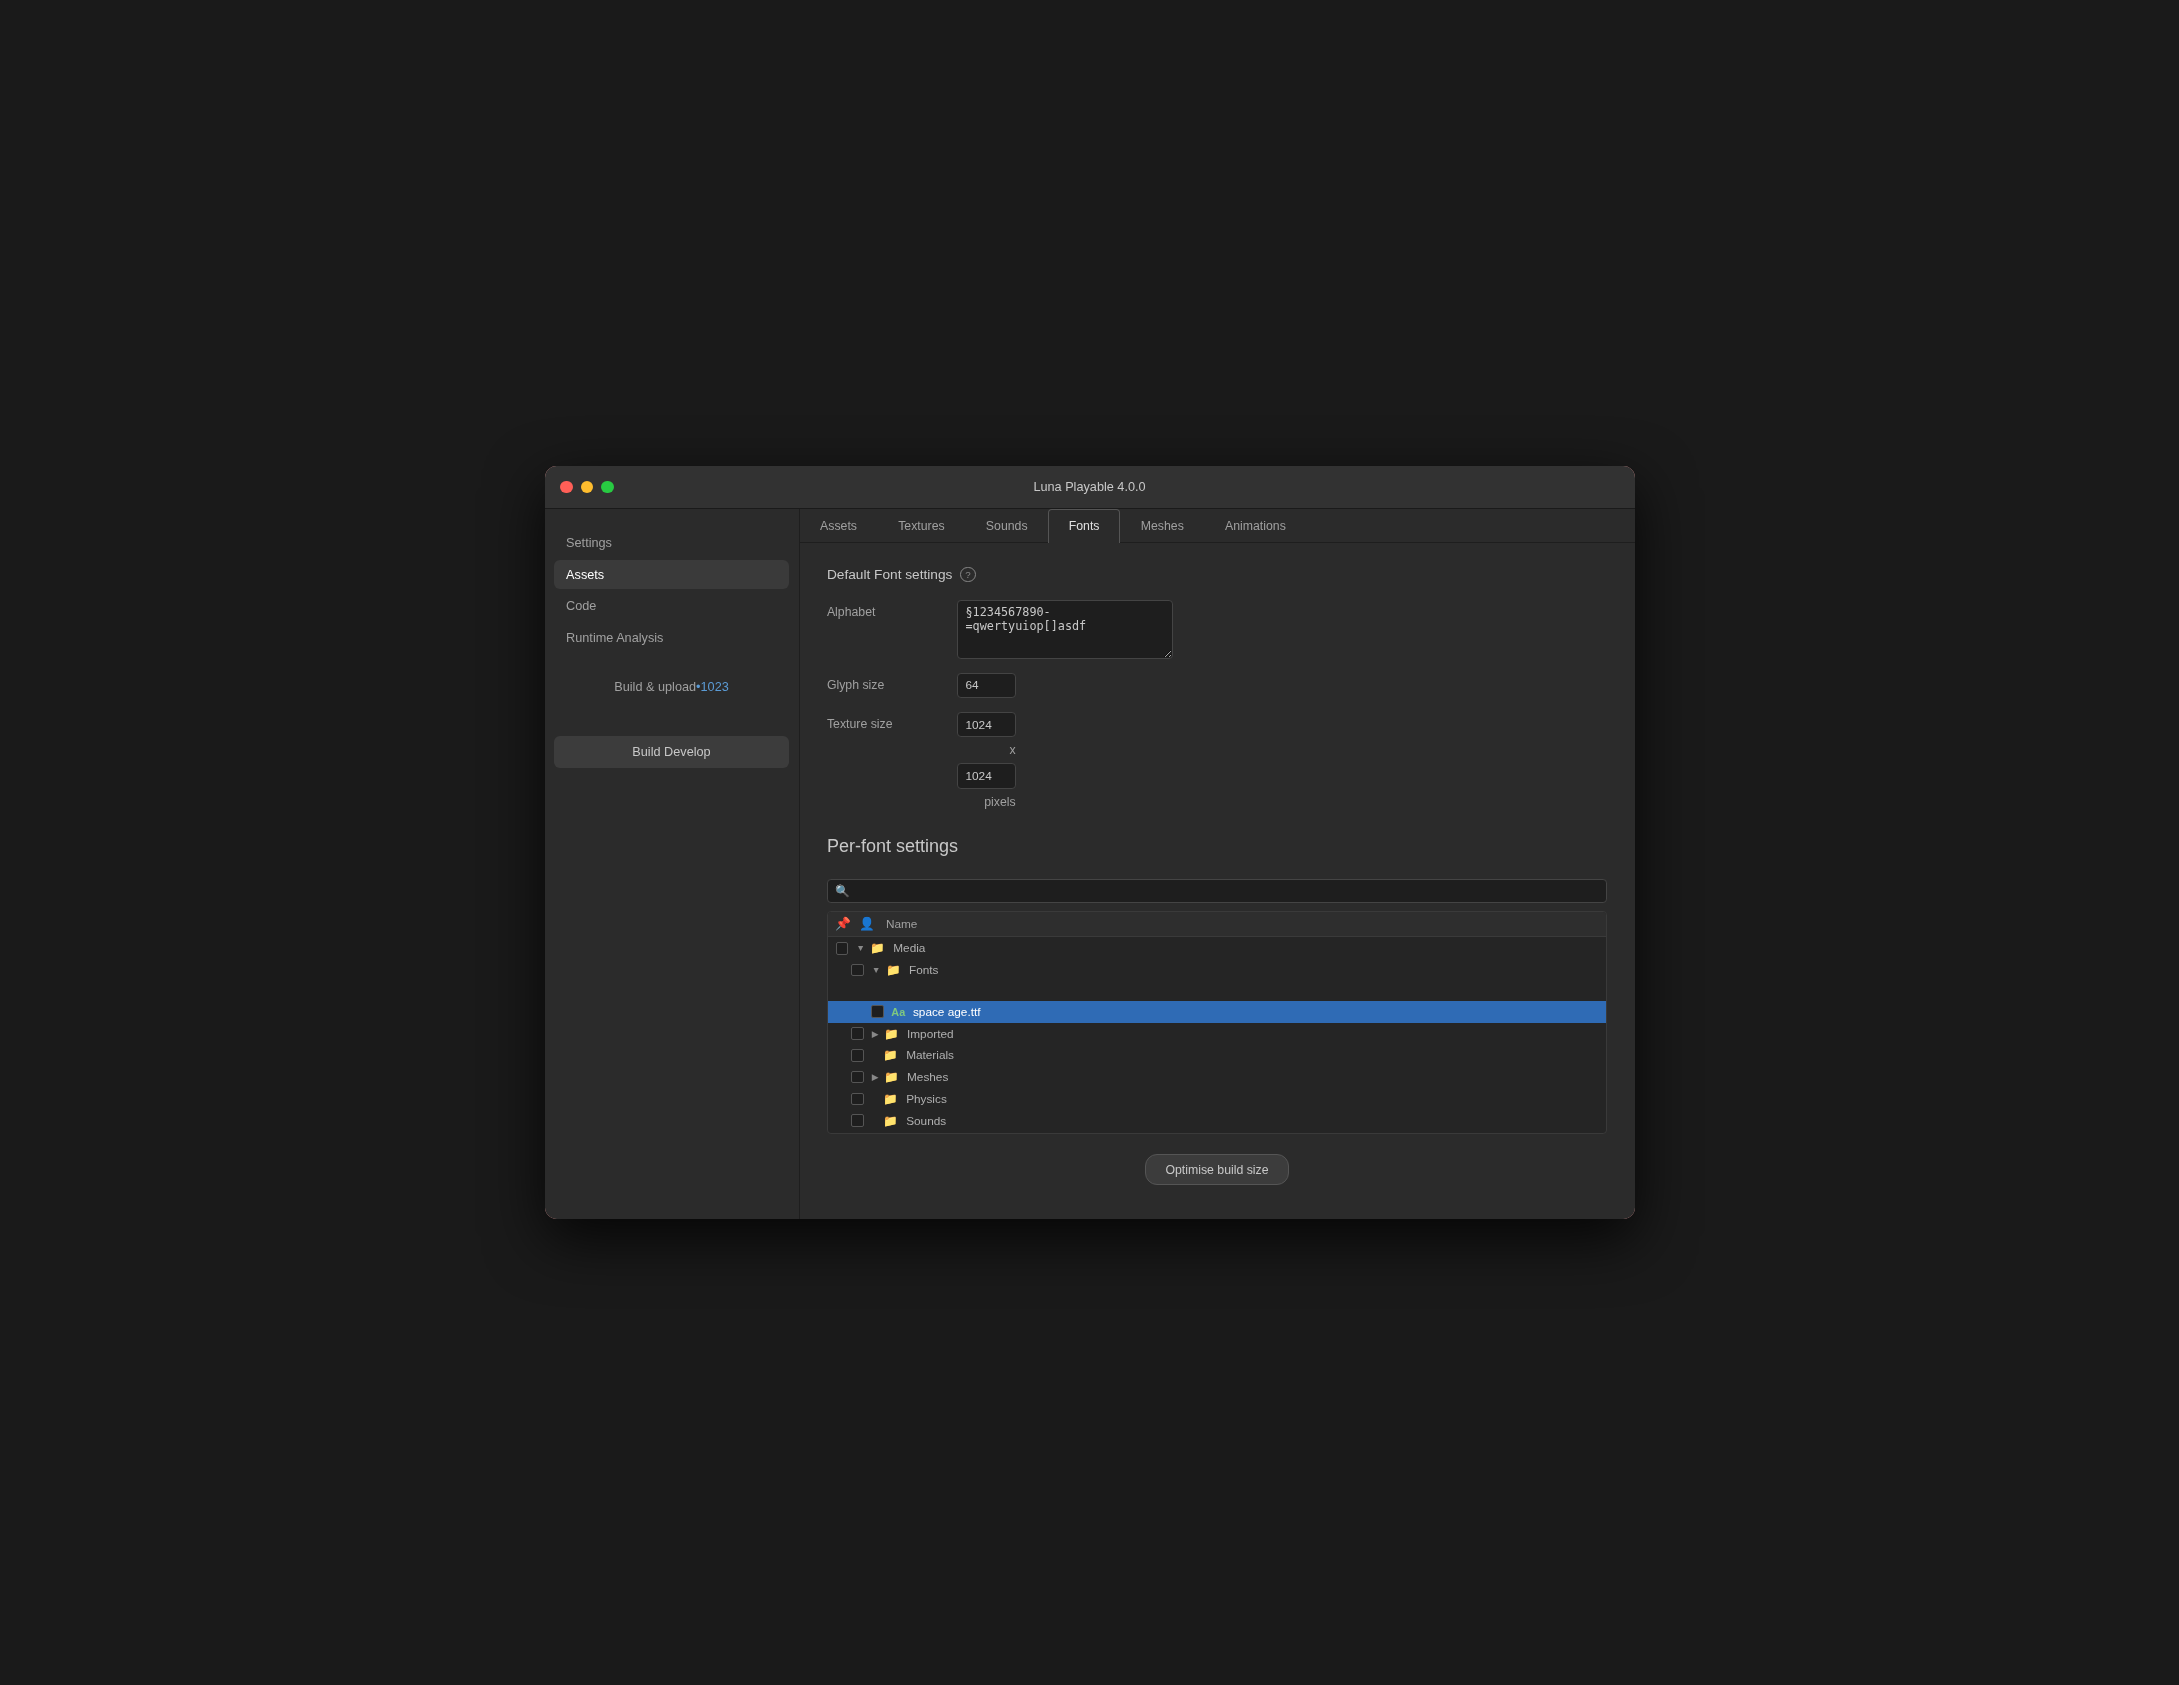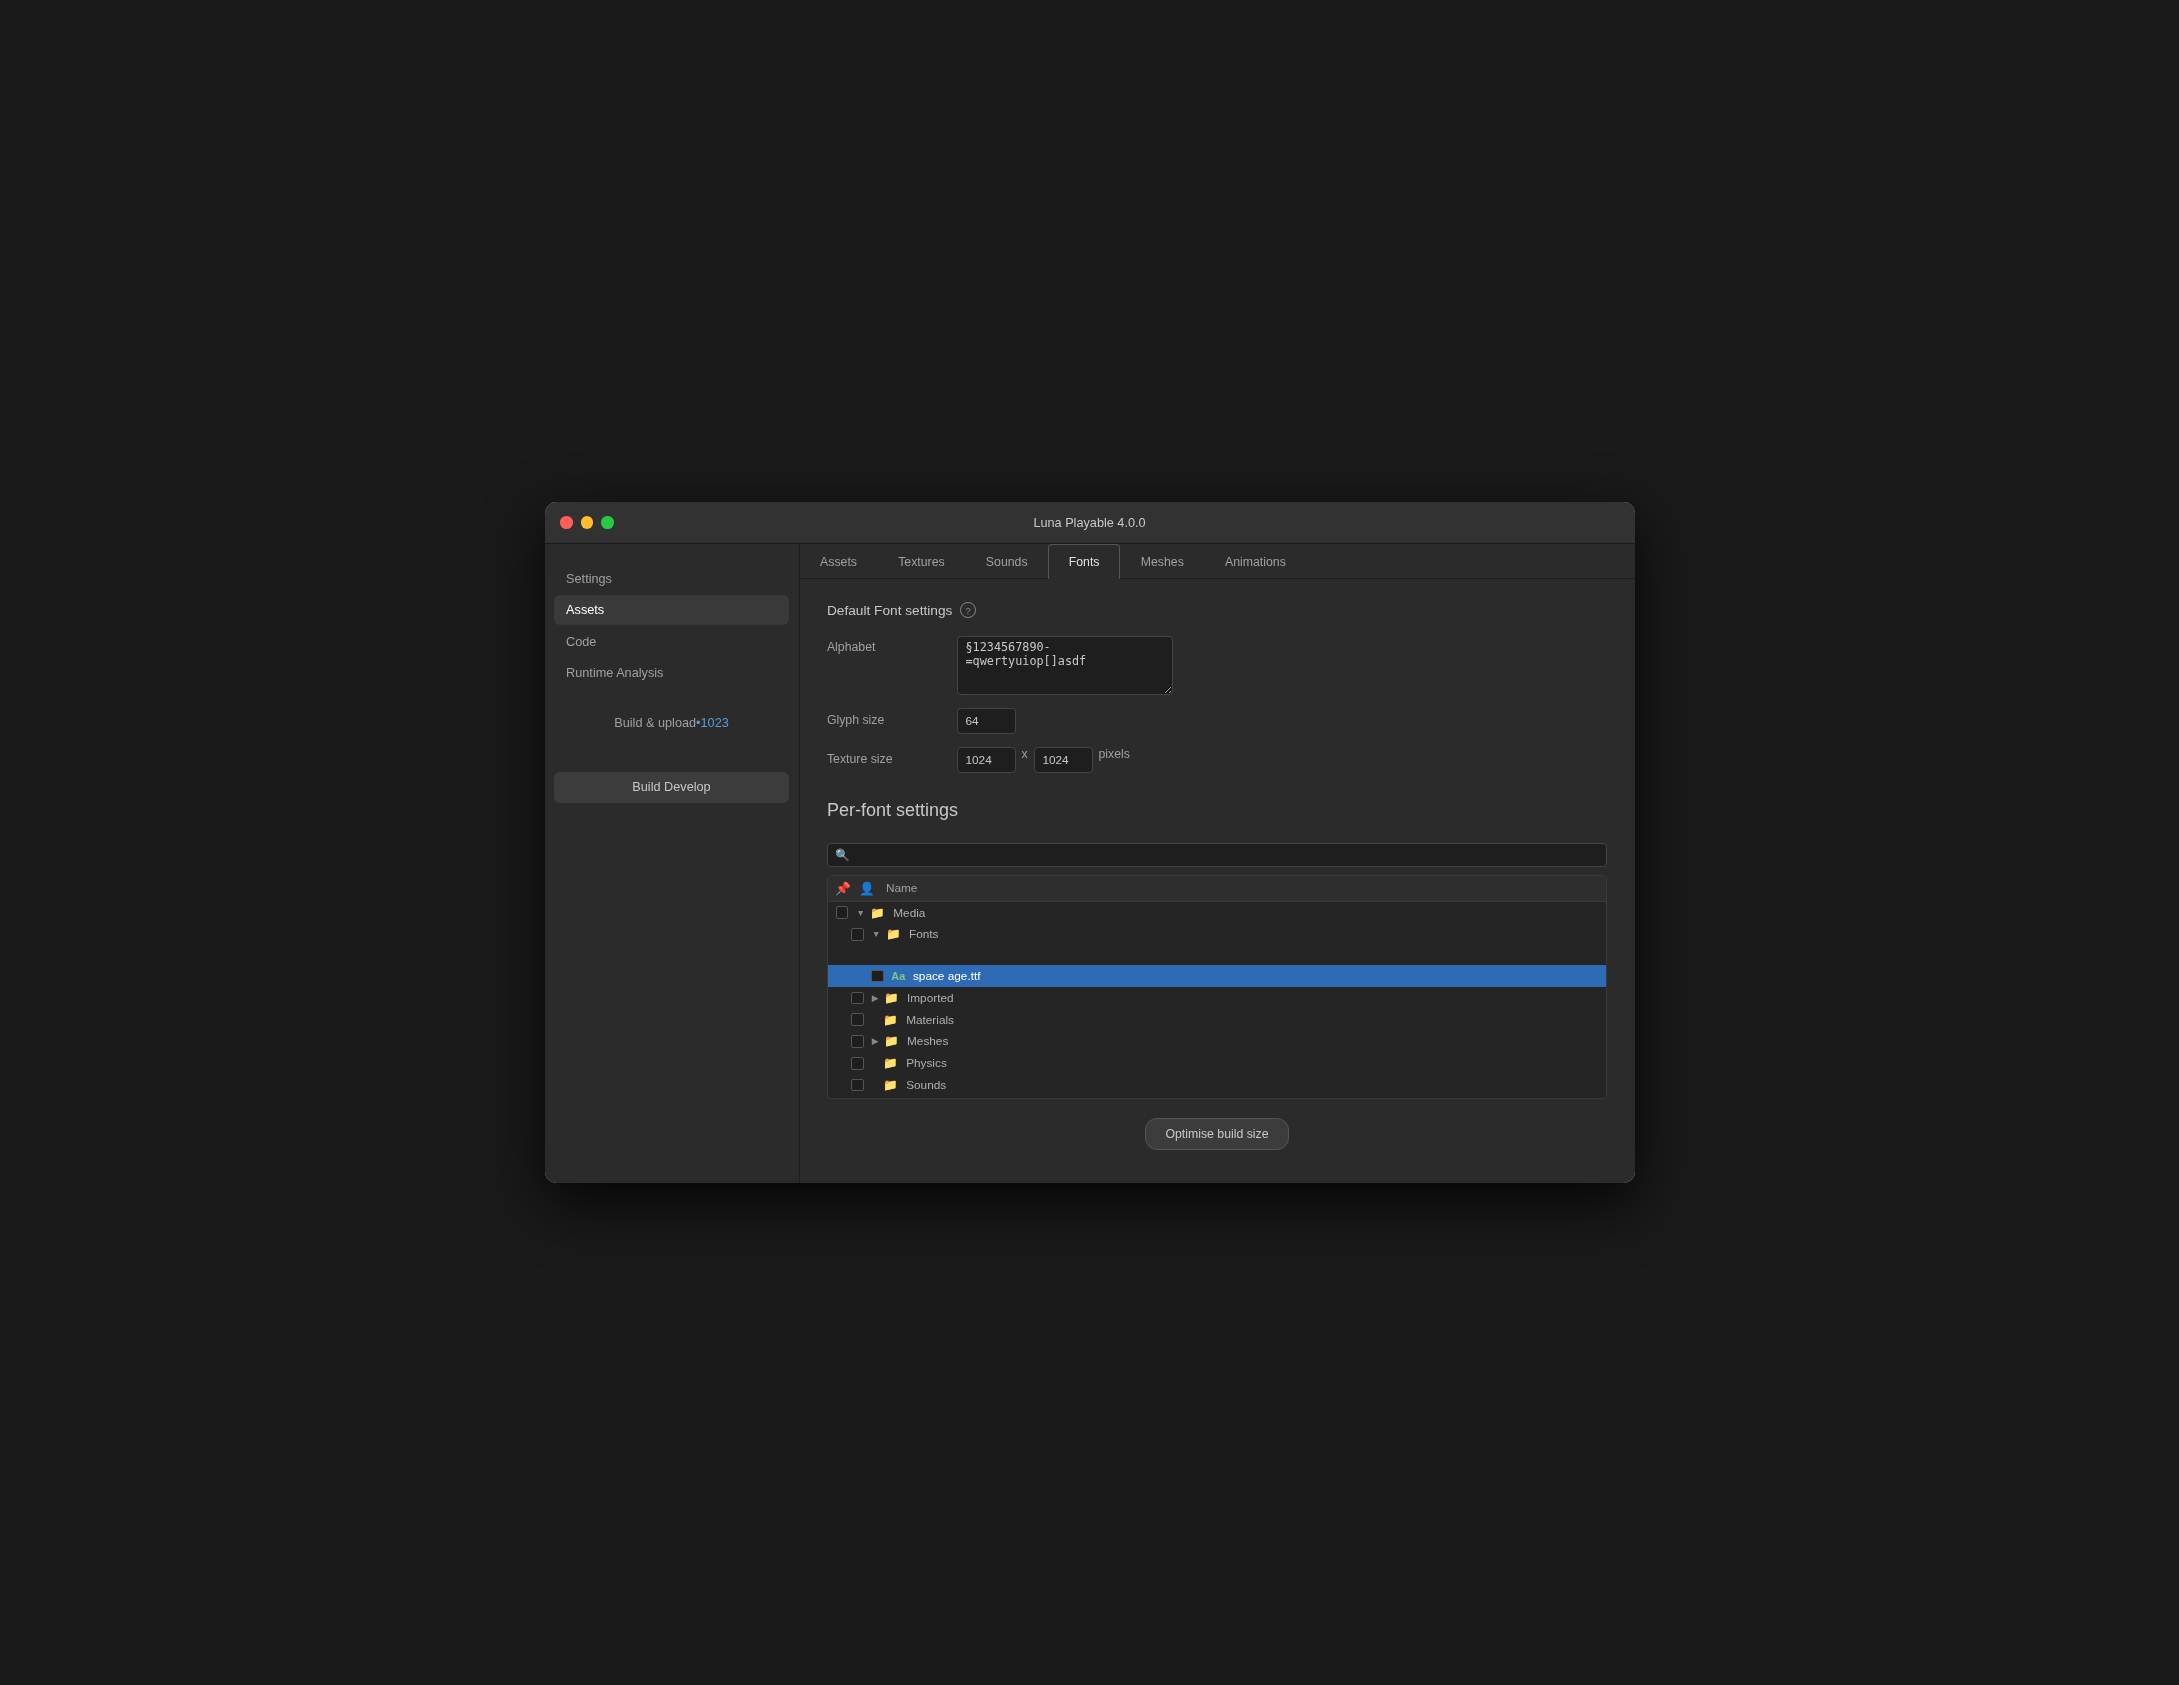--- a/index.html
+++ b/index.html
@@ -192,22 +192,23 @@
       padding: 3.9px 7.8px;
     }
     .alphabet-input {
       width: 216px;
       height: 59px;
       resize: vertical;
       font-family: monospace;
     }
     .inline-inputs {
       display: flex;
-      align-items: flex-start;
+      align-items: flex-end;
       gap: 5.9px;
+      flex-direction: column;
     }
     .small-input {
       width: 59px;
       height: 25.5px;
     }
     .pixels-label {
       color: #a0a0a0;
       font-size: 12.3px;
     }
     .per-font-section {

